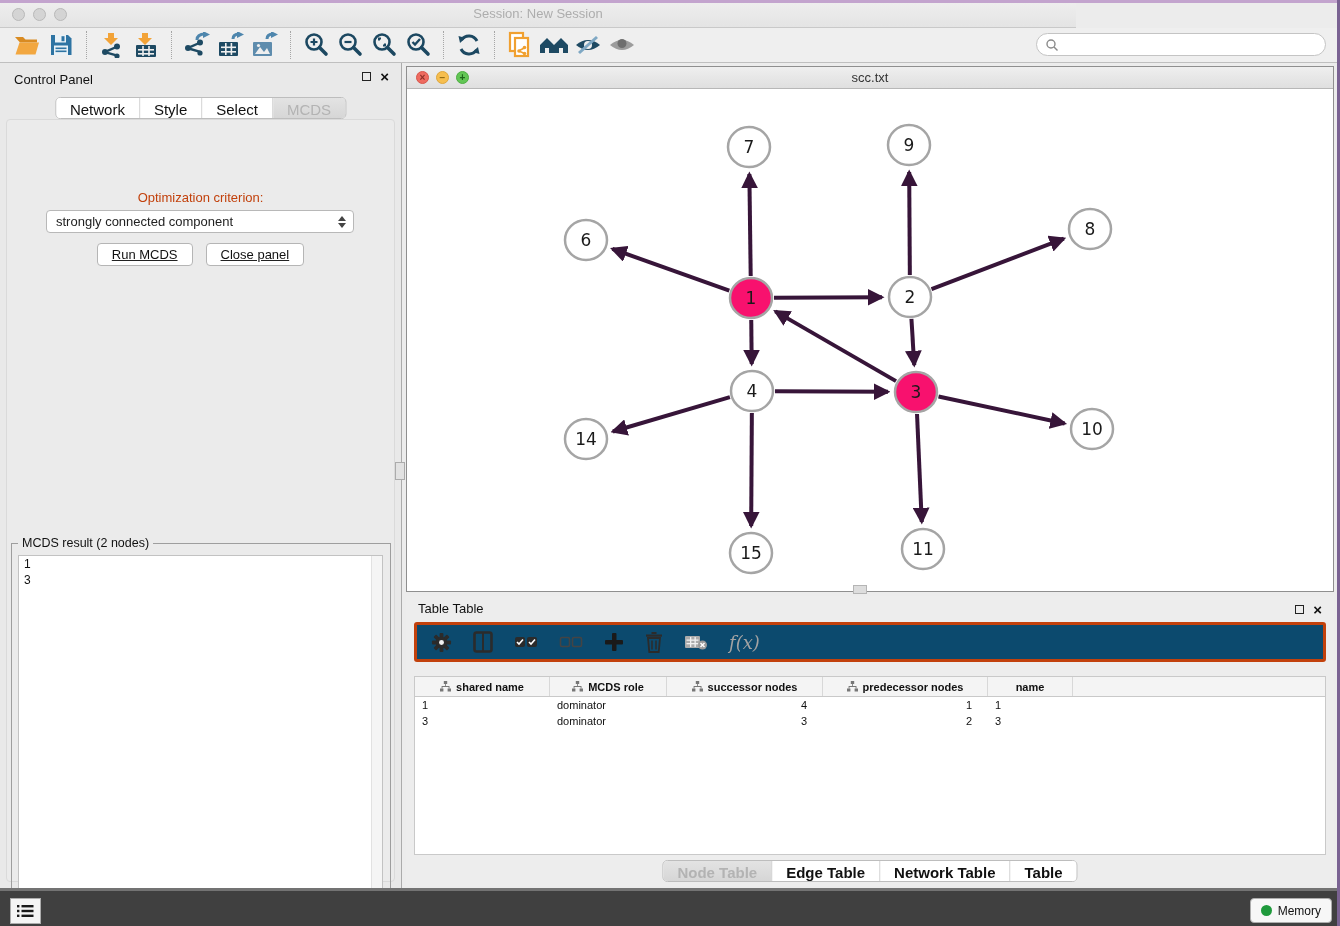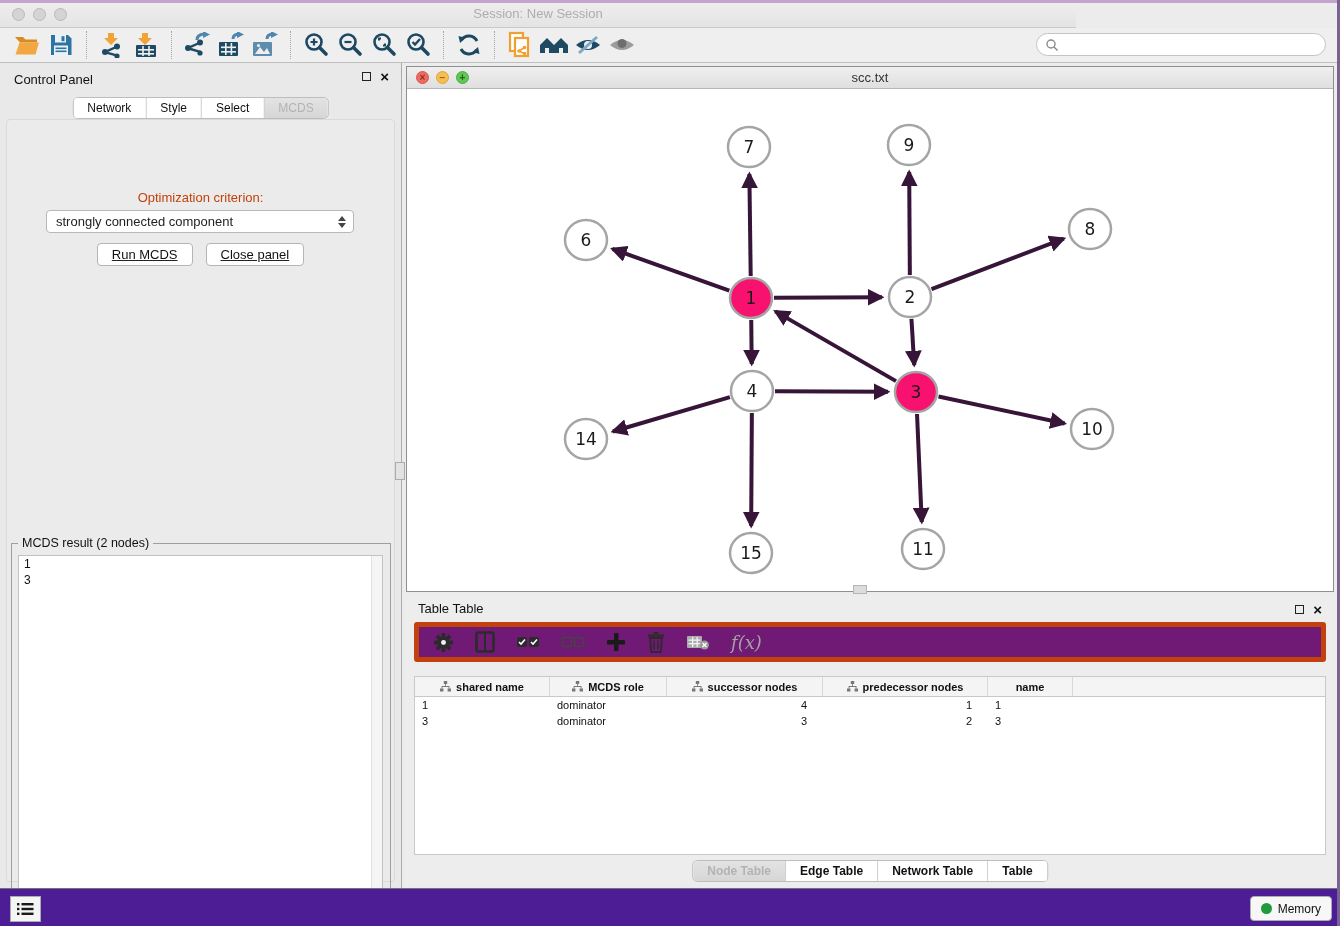--- a/index.html
+++ b/index.html
@@ -28,21 +28,21 @@
   
   .cpanel { position:absolute; left:0; top:63px; width:402px; height:825px; background:#E9E9E9; border-right:1px solid #ABABAB; }
   .cpanel-head { position:relative; height:32px; }
   .cpanel-head .ptitle { position:absolute; left:14px; top:9px; font-size:13px; color:#111; }
   .panel-icons { position:absolute; right:12px; top:8px; display:flex; gap:9px; align-items:center; }
   .sq-ico { width:9px; height:9px; border:1.5px solid #222; display:inline-block; }
   .x-ico { font-size:15px; font-weight:bold; color:#111; line-height:11px; }
 
   .segtabs { position:absolute; left:50%; transform:translateX(-50%); display:flex; height:22px;
     border:1px solid #BDBDBD; border-radius:5px; overflow:hidden; background:#fff; }
-  .segtab { font-size:12px; padding:3px 14px 0 14px; border-right:1px solid #C6C6C6; background:#fff; color:#111; white-space:nowrap; }
+  .segtab { font-size:15px; padding:3px 14px 0 14px; border-right:1px solid #C6C6C6; background:#fff; color:#111; white-space:nowrap; }
   .segtab:last-child { border-right:none; }
   .segtab.sel { background:linear-gradient(#E3E3E3,#D6D6D6); color:#B3B3B3; }
   .cp-tabs { top:34px; }
 
   .cp-body { position:absolute; left:6px; right:6px; top:56px; bottom:6px; background:#EBEBEB; border:1px solid #DADADA; border-radius:4px; }
   .opt-label { position:absolute; left:0; right:0; top:70px; text-align:center; font-size:13px; color:#c2410c; }
   .opt-select { position:absolute; left:39px; top:90px; width:308px; height:23px; background:#fff; border:1px solid #B8B8B8;
     border-radius:4px; font-size:13px; display:flex; align-items:center; padding-left:9px; }
   .stepper { position:absolute; right:5px; top:3px; width:13px; height:16px; display:flex; flex-direction:column; align-items:center; justify-content:center; gap:2px; }
   .arr-up { width:0; height:0; border-left:4px solid transparent; border-right:4px solid transparent; border-bottom:5px solid #444; }
@@ -68,37 +68,37 @@
   .tred { background:#EE6B60; border:1px solid #D8554B; color:#8E2F27; }
   .tyel { background:#F6BE4F; border:1px solid #DFA73B; color:#8F6A14; }
   .tgrn { background:#62C655; border:1px solid #4DAE41; color:#1D661A; }
   .netwin-title .ntitle { position:absolute; left:0; right:0; top:3px; text-align:center; font-size:13px; color:#333; }
   #graph { position:absolute; left:0; top:22px; }
 
   
   .tpanel { position:absolute; left:406px; top:596px; width:928px; height:290px; background:#EDEDED; }
   .tpanel-head { position:relative; height:26px; }
   .tpanel-head .ptitle { position:absolute; left:12px; top:5px; font-size:13px; color:#111; }
-  .ttoolbar { position:absolute; left:8px; top:26px; width:912px; height:40px; background:#701a75; border:5px solid #c2410c;
+  .ttoolbar { position:absolute; left:8px; top:26px; width:912px; height:40px; background:#0c4a6e; border:3px solid #c2410c;
     border-radius:3px; display:flex; align-items:center; padding-left:14px; gap:21px; }
   .fx { font-family:"DejaVu Serif", serif; font-style:italic; font-size:18px; color:#A3A3A3; }
 
   .dtable { position:absolute; left:8px; top:80px; width:912px; height:179px; background:#fff; border:1px solid #C9C9C9; overflow:hidden; }
   .thead { display:flex; height:20px; background:#F4F4F4; border-bottom:1px solid #C9C9C9; }
   .th { border-right:1px solid #D8D8D8; font-size:11px; color:#111; display:flex; align-items:center; justify-content:center; gap:5px;font-weight:bold; }
   .trow { display:flex; height:16px; font-size:11px; color:#111; }
   .td { padding-top:2px; }
   .t-c0{width:135px;} .t-c1{width:117px;} .t-c2{width:156px;} .t-c3{width:165px;} .t-c4{width:85px;}
   .cell-l { padding-left:7px; } .cell-r { text-align:right; padding-right:16px; }
 
   .tp-tabs { top:264px; }
   .tp-tabs .segtab { font-weight:bold; }
 
   
-  .statusbar { position:absolute; left:0; top:888px; width:1340px; height:38px; background:#4c1d95; border-top:1px solid #737373;text-align:center; }
+  .statusbar { position:absolute; left:0; top:888px; width:1340px; height:38px; background:#404040; border-top:3px solid #737373;text-align:center; }
   .listbtn { position:absolute; left:10px; top:7px; width:31px; height:26px; background:#F5F5F5; border:1px solid #ADADAD;
     display:flex; align-items:center; justify-content:center; }
   .membtn { position:absolute; right:8px; top:7px; height:25px; background:#F7F7F7; border:1px solid #ADADAD; border-radius:4px;
     display:flex; align-items:center; gap:6px; padding:0 10px; font-size:12px; color:#111; }
   .greendot { width:11px; height:11px; border-radius:50%; background:#1F9A3C; }
 
   svg { display:block; }
 </style>
 </head>
 <body>

